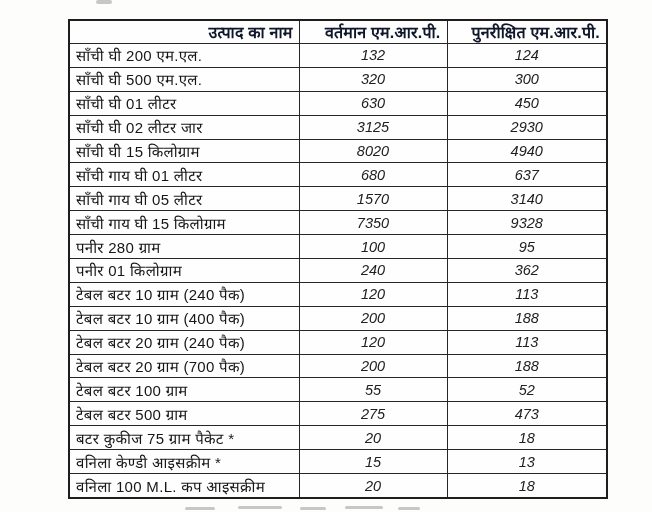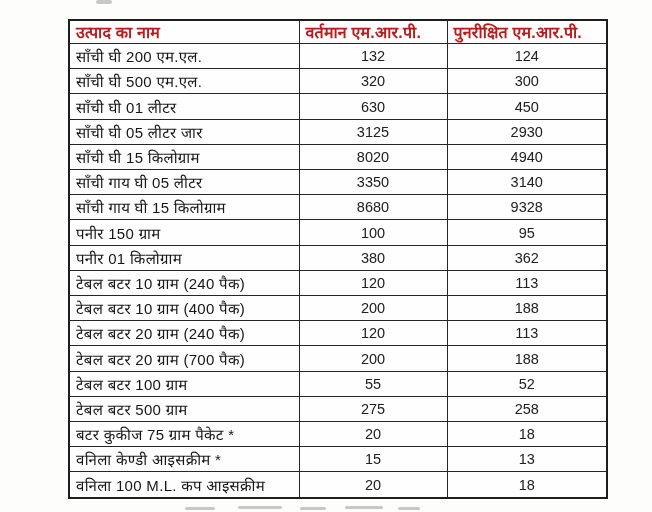--- a/index.html
+++ b/index.html
@@ -53,36 +53,37 @@
     vertical-align: middle;
     height: 20px;
   }
   table.price-table {
     border: 2px solid #1e1e1e;
   }
 
   th.hdr {
     font-weight: bold;
     font-size: 16px;
-    text-align: left;
+    text-align: right;
     letter-spacing: 0.2px;
-    color: #b91c1c;
+    color: #0f172a;
   }
   td.name-cell {
     font-size: 15px;
     text-align: left;
     padding-left: 9px;
     color: #161616;
     letter-spacing: 0.3px;
     margin-top: 8px;
   }
   td.num-cell {
     font-size: 14.5px;
     text-align: center;
     color: #202020;
+    font-style: italic;
   }
 </style>
 </head>
 <body>
 
 <div class="artifact top-left"></div>
 <div class="artifact bottom-1"></div>
 <div class="artifact bottom-2"></div>
 <div class="artifact bottom-3"></div>
 <div class="artifact bottom-4"></div>
@@ -111,47 +112,52 @@
         <td class="name-cell">साँची घी 500 एम.एल.</td>
         <td class="num-cell">320</td>
         <td class="num-cell">300</td>
       </tr>
       <tr>
         <td class="name-cell">साँची घी 01 लीटर</td>
         <td class="num-cell">630</td>
         <td class="num-cell">450</td>
       </tr>
       <tr>
-        <td class="name-cell">साँची घी 05 लीटर जार</td>
+        <td class="name-cell">साँची घी 02 लीटर जार</td>
         <td class="num-cell">3125</td>
         <td class="num-cell">2930</td>
       </tr>
       <tr>
         <td class="name-cell">साँची घी 15 किलोग्राम</td>
         <td class="num-cell">8020</td>
         <td class="num-cell">4940</td>
       </tr>
       <tr>
+        <td class="name-cell">साँची गाय घी 01 लीटर</td>
+        <td class="num-cell">680</td>
+        <td class="num-cell">637</td>
+      </tr>
+      <tr>
         <td class="name-cell">साँची गाय घी 05 लीटर</td>
-        <td class="num-cell">3350</td>
+        <td class="num-cell">1570</td>
         <td class="num-cell">3140</td>
       </tr>
       <tr>
         <td class="name-cell">साँची गाय घी 15 किलोग्राम</td>
-        <td class="num-cell">8680</td>
+        <td class="num-cell">7350</td>
         <td class="num-cell">9328</td>
       </tr>
       <tr>
-        <td class="name-cell">पनीर 150 ग्राम</td>
+        <td class="name-cell">पनीर 280 ग्राम</td>
         <td class="num-cell">100</td>
         <td class="num-cell">95</td>
       </tr>
       <tr>
         <td class="name-cell">पनीर 01 किलोग्राम</td>
-        <td class="num-cell">380</td>
+        <td class="num-cell">240</td>
         <td class="num-cell">362</td>
       </tr>
       <tr>
         <td class="name-cell">टेबल बटर 10 ग्राम (240 पैक)</td>
         <td class="num-cell">120</td>
         <td class="num-cell">113</td>
       </tr>
       <tr>
         <td class="name-cell">टेबल बटर 10 ग्राम (400 पैक)</td>
         <td class="num-cell">200</td>
@@ -168,21 +174,21 @@
         <td class="num-cell">188</td>
       </tr>
       <tr>
         <td class="name-cell">टेबल बटर 100 ग्राम</td>
         <td class="num-cell">55</td>
         <td class="num-cell">52</td>
       </tr>
       <tr>
         <td class="name-cell">टेबल बटर 500 ग्राम</td>
         <td class="num-cell">275</td>
-        <td class="num-cell">258</td>
+        <td class="num-cell">473</td>
       </tr>
       <tr>
         <td class="name-cell">बटर कुकीज 75 ग्राम पैकेट *</td>
         <td class="num-cell">20</td>
         <td class="num-cell">18</td>
       </tr>
       <tr>
         <td class="name-cell">वनिला केण्डी आइसक्रीम *</td>
         <td class="num-cell">15</td>
         <td class="num-cell">13</td>

